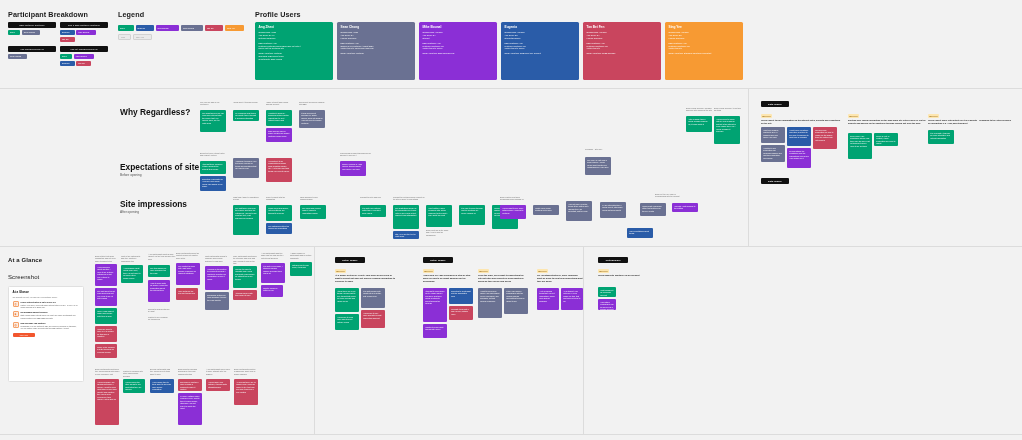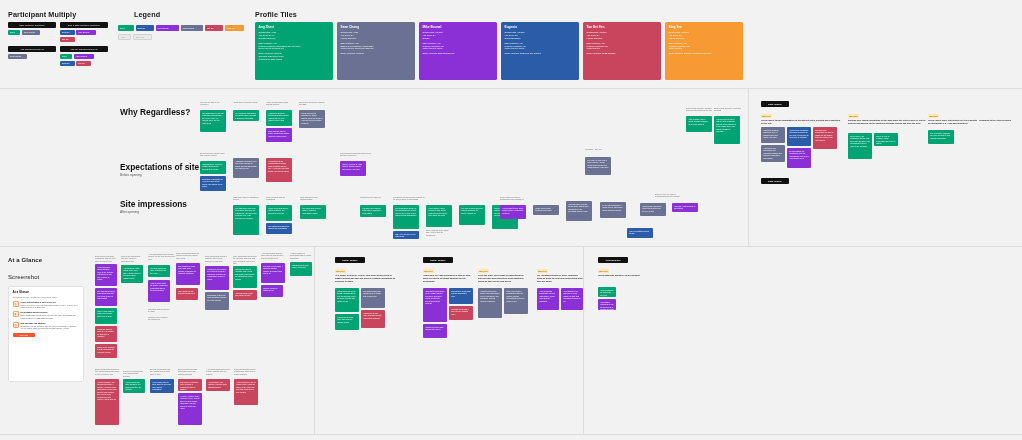--- a/index.html
+++ b/index.html
@@ -92,23 +92,23 @@
   .s-btn {
     margin-top: 2px; background: #f2562e; color: #fff; font-size: 1.9px;
     border-radius: 1px; padding: 1.4px 0; width: 22px; text-align: center;
   }
 </style>
 </head>
 <body>
 
 <div id="board">
 
-  <div class="sec-title" style="position:absolute;left:8px;top:10px;">Participant Multiply</div>
-  <div class="sec-title" style="position:absolute;left:134px;top:10px;text-align:right;">Legend</div>
-  <div class="sec-title" style="position:absolute;left:255px;top:10px;">Profile Tiles</div>
+  <div class="sec-title" style="position:absolute;left:8px;top:10px;">Participant Breakdown</div>
+  <div class="sec-title" style="position:absolute;left:118px;top:10px;text-align:right;">Legend</div>
+  <div class="sec-title" style="position:absolute;left:255px;top:10px;">Profile Users</div>
 
   <div id="breakdown-host">
       <div class="grp-hdr" style="left:8px;top:22px;width:48px;height:6px;">DBS Multiplier Customer</div>
       <div class="chip" style="left:8px;top:29.5px;width:12.25px;height:5.5px;background:#00a372;">Zhexi</div>
       <div class="chip" style="left:21.75px;top:29.5px;width:18.5px;height:5.5px;background:#6a7192;">Sean Chong</div>
       <div class="grp-hdr" style="left:60px;top:22px;width:48px;height:6px;">Non-a DBS Multiplier Customer</div>
       <div class="chip" style="left:60px;top:29.5px;width:14.75px;height:5.5px;background:#2a5ca8;">Eugenia</div>
       <div class="chip" style="left:76.25px;top:29.5px;width:19.75px;height:5.5px;background:#8b2fd6;">Mike Bounal</div>
       <div class="chip" style="left:60px;top:36.5px;width:14.75px;height:5.5px;background:#c9455e;">Tan Sei</div>
       <div class="grp-hdr" style="left:8px;top:46px;width:48px;height:6px;">Has considered/sign up</div>

